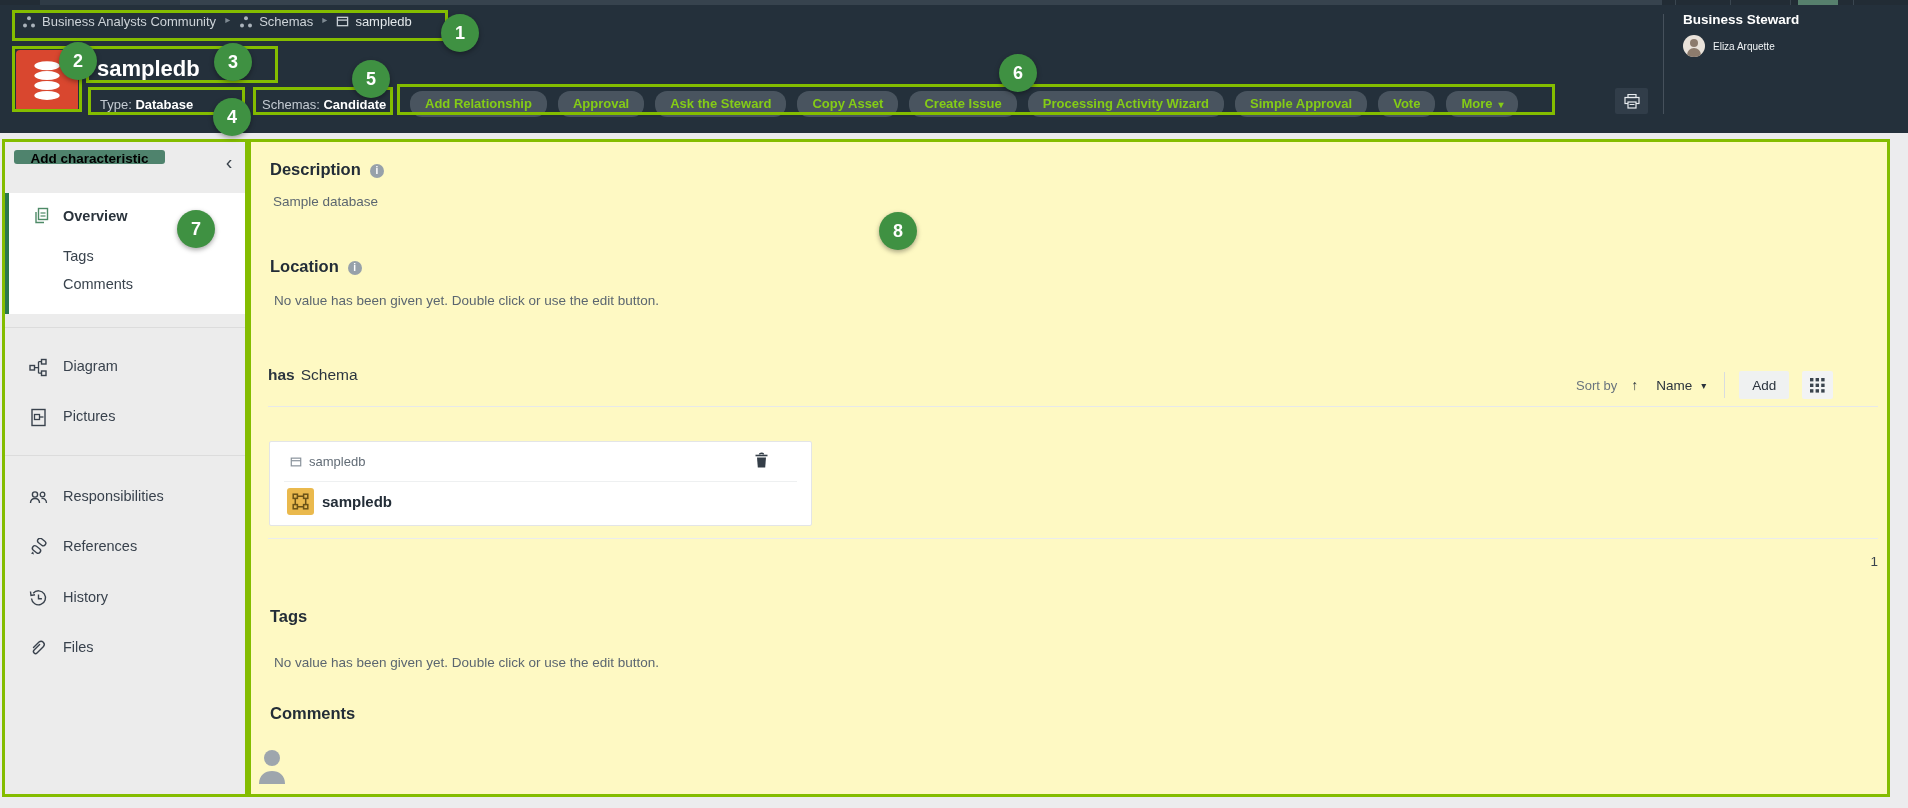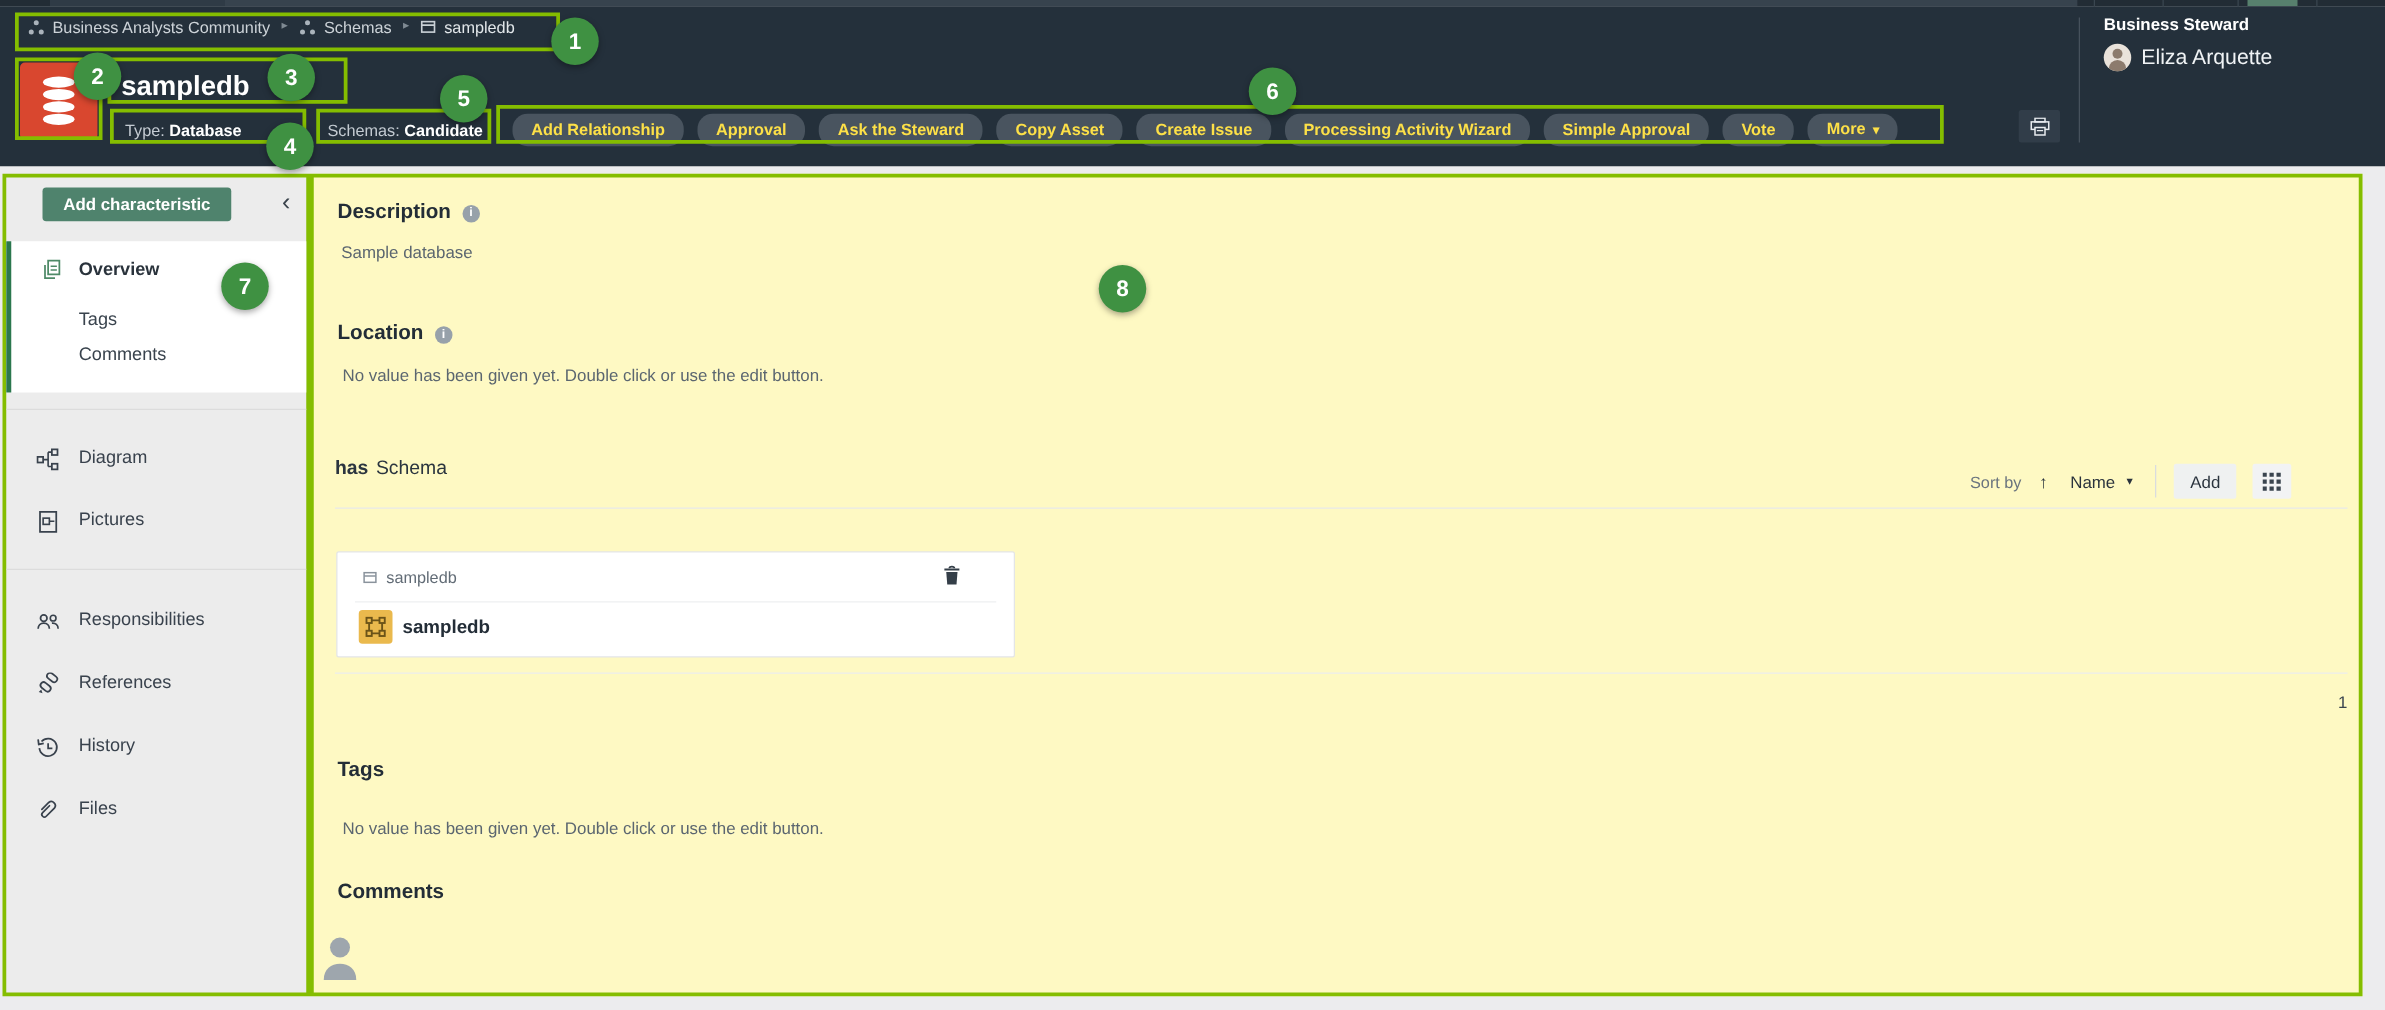--- a/index.html
+++ b/index.html
@@ -21,43 +21,43 @@
               font-size:13px;color:#cdd3d8;white-space:nowrap}
   .crumb{display:flex;align-items:center;gap:6px;cursor:pointer}
   .crumb svg{display:block}
   .crumb-sep{color:#7f8a93;font-size:10px}
   .asset-icon-red{position:absolute;left:16px;top:45px;width:62px;height:62px;border-radius:4px;
                   background:var(--red);display:flex;align-items:center;justify-content:center}
   .page-title{position:absolute;left:97px;top:51px;font-size:22px;font-weight:bold;color:#fff}
   .meta{position:absolute;top:92px;font-size:13px;color:#c4cbd2;white-space:nowrap}
   .meta b{color:#fff}
   .actions{position:absolute;left:410px;top:86px;display:flex;gap:11px}
-  .abtn{background:var(--btn);color:#fde047;font-size:13px;font-weight:bold;
+  .abtn{background:var(--btn);color:#84cc16;font-size:13px;font-weight:bold;
         padding:0 15px;border:none;border-radius:12px;height:26px;line-height:16px;
         font-family:"Liberation Sans",sans-serif;cursor:pointer;white-space:nowrap}
   .abtn .caret{font-size:10px;margin-left:6px}
   .print-btn{position:absolute;left:1615px;top:83px;width:33px;height:26px;background:#313d49;
              border-radius:2px;display:flex;align-items:center;justify-content:center;cursor:pointer}
   .hdr-divider{position:absolute;left:1663px;top:9px;width:1px;height:100px;background:#46515c}
   .steward{position:absolute;left:1683px;top:7px}
   .steward-role{font-size:13.5px;font-weight:bold;color:#fff}
   .steward-row{display:flex;align-items:center;gap:8px;margin-top:8px}
   .steward-avatar{width:22px;height:22px;border-radius:50%;background:#e9e2da;position:relative;overflow:hidden}
   .steward-avatar i{position:absolute;left:7px;top:4px;width:8px;height:8px;border-radius:50%;background:#8c7b6d}
   .steward-avatar b{position:absolute;left:4px;top:13px;width:14px;height:10px;border-radius:7px 7px 0 0;background:#8c7b6d}
-  .steward-name{font-size:17px;color:#f0f3f5}
+  .steward-name{font-size:10px;color:#f0f3f5}
 
   
   .sidebar{position:absolute;left:2px;top:139px;width:246px;height:658px;background:#ececec;
            border:3px solid var(--green)}
   .main{position:absolute;left:248px;top:139px;width:1642px;height:658px;background:#fef9c3;
         border:3px solid var(--green)}
 
   
-  .addchar{position:absolute;left:29px;top:8px;width:151px;height:27px;background:#4f836d;color:#ffffff;
+  .addchar{position:absolute;left:9px;top:8px;width:151px;height:14px;background:#4f836d;color:#000000;
            font-size:13.5px;font-weight:bold;border:none;border-radius:3px;cursor:pointer;
            font-family:"Liberation Sans",sans-serif}
   .collapse{position:absolute;left:212px;top:8px;width:24px;height:24px;color:#39424b;font-size:20px;
             display:flex;align-items:center;justify-content:center;cursor:pointer}
   .tabgroup{position:absolute;left:0;top:51px;width:240px;height:121px;background:#fff;
             border-left:4px solid #2b774e}
   .tabrow{position:absolute;left:0;width:100%;height:26px;display:flex;align-items:center;cursor:pointer}
   .tabrow .ticon{position:absolute;left:24px;width:18px;height:18px}
   .tabrow .tlabel{position:absolute;left:54px;font-size:14.5px;color:#39434d}
   .tabrow.active .tlabel{font-weight:bold;color:#2a333c}

